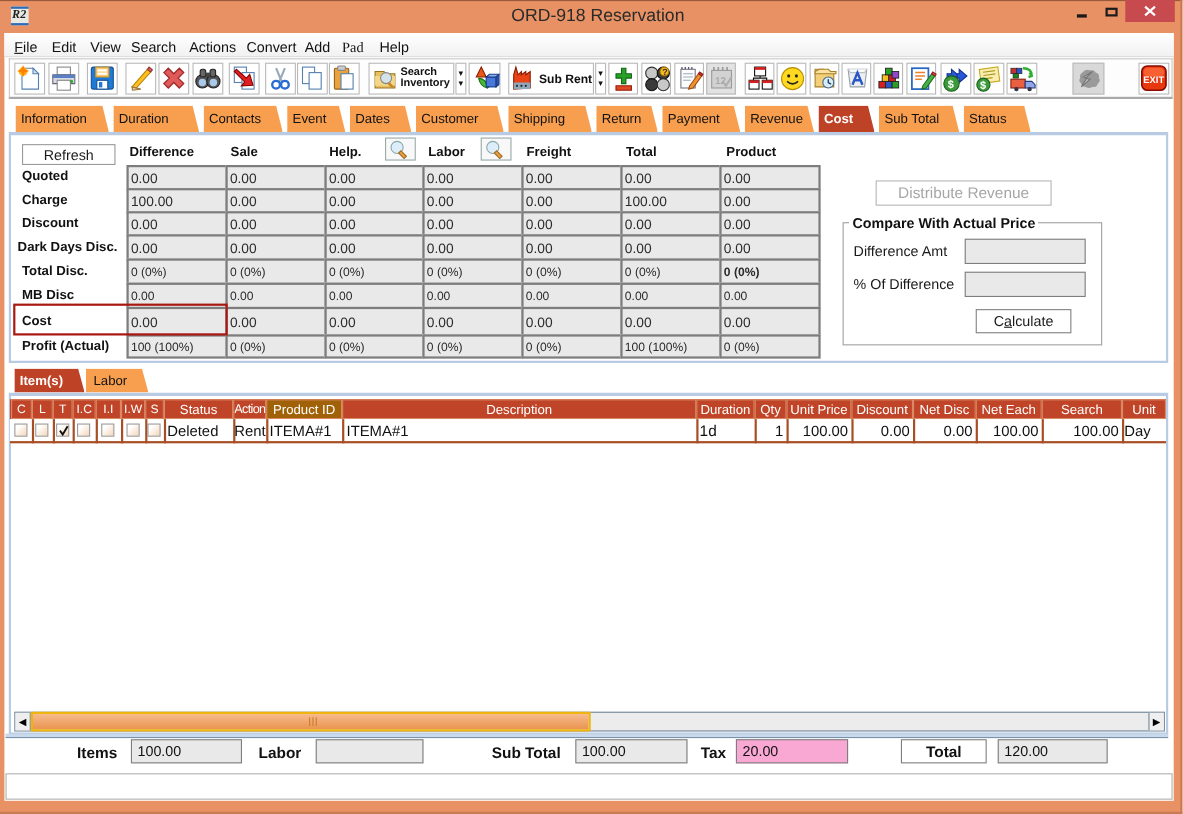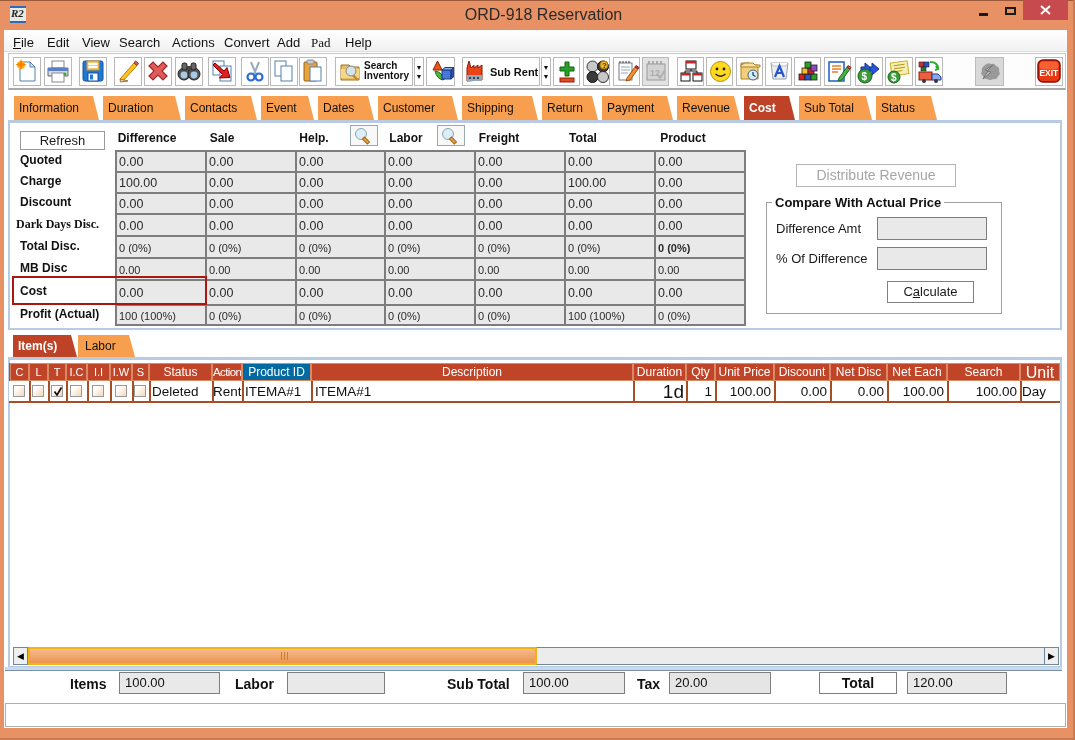--- a/index.html
+++ b/index.html
@@ -366,21 +366,21 @@
 <div class="cell" style="left:564px;top:171px;width:92px;height:23px;font-size:12.5px;font-weight:normal;line-height:21px;padding-left:2px;">100.00</div>
 <div class="cell" style="left:654px;top:171px;width:92px;height:23px;font-size:12.5px;font-weight:normal;line-height:21px;padding-left:2px;">0.00</div>
 <div class="lbl" style="left:20px;top:192px;height:21px;line-height:21px;">Discount</div>
 <div class="cell" style="left:115px;top:192px;width:92px;height:23px;font-size:12.5px;font-weight:normal;line-height:21px;padding-left:2px;">0.00</div>
 <div class="cell" style="left:205px;top:192px;width:92px;height:23px;font-size:12.5px;font-weight:normal;line-height:21px;padding-left:2px;">0.00</div>
 <div class="cell" style="left:295px;top:192px;width:91px;height:23px;font-size:12.5px;font-weight:normal;line-height:21px;padding-left:2px;">0.00</div>
 <div class="cell" style="left:384px;top:192px;width:92px;height:23px;font-size:12.5px;font-weight:normal;line-height:21px;padding-left:2px;">0.00</div>
 <div class="cell" style="left:474px;top:192px;width:92px;height:23px;font-size:12.5px;font-weight:normal;line-height:21px;padding-left:2px;">0.00</div>
 <div class="cell" style="left:564px;top:192px;width:92px;height:23px;font-size:12.5px;font-weight:normal;line-height:21px;padding-left:2px;">0.00</div>
 <div class="cell" style="left:654px;top:192px;width:92px;height:23px;font-size:12.5px;font-weight:normal;line-height:21px;padding-left:2px;">0.00</div>
-<div class="lbl" style="left:16px;top:213px;height:22px;line-height:22px;font-family:Liberation Serif, serif;">Dark Days Disc.</div>
+<div class="lbl" style="left:16px;top:213px;height:22px;line-height:22px;">Dark Days Disc.</div>
 <div class="cell" style="left:115px;top:213px;width:92px;height:24px;font-size:12.5px;font-weight:normal;line-height:22px;padding-left:2px;">0.00</div>
 <div class="cell" style="left:205px;top:213px;width:92px;height:24px;font-size:12.5px;font-weight:normal;line-height:22px;padding-left:2px;">0.00</div>
 <div class="cell" style="left:295px;top:213px;width:91px;height:24px;font-size:12.5px;font-weight:normal;line-height:22px;padding-left:2px;">0.00</div>
 <div class="cell" style="left:384px;top:213px;width:92px;height:24px;font-size:12.5px;font-weight:normal;line-height:22px;padding-left:2px;">0.00</div>
 <div class="cell" style="left:474px;top:213px;width:92px;height:24px;font-size:12.5px;font-weight:normal;line-height:22px;padding-left:2px;">0.00</div>
 <div class="cell" style="left:564px;top:213px;width:92px;height:24px;font-size:12.5px;font-weight:normal;line-height:22px;padding-left:2px;">0.00</div>
 <div class="cell" style="left:654px;top:213px;width:92px;height:24px;font-size:12.5px;font-weight:normal;line-height:22px;padding-left:2px;">0.00</div>
 <div class="lbl" style="left:20px;top:235px;height:22px;line-height:22px;">Total Disc.</div>
 <div class="cell" style="left:115px;top:235px;width:92px;height:24px;font-size:11px;font-weight:normal;line-height:22px;padding-left:2px;">0 (0%)</div>
 <div class="cell" style="left:205px;top:235px;width:92px;height:24px;font-size:11px;font-weight:normal;line-height:22px;padding-left:2px;">0 (0%)</div>
@@ -435,30 +435,30 @@
 <div class="a" style="left:9px;top:363px;width:1051px;height:18px;background:#C04428;"></div>
 <div class="hh" style="left:10px;top:363px;width:19px;height:18px;line-height:17px;font-size:11px;background:#C04428;border:1px solid #d98a64;">C</div>
 <div class="hh" style="left:29px;top:363px;width:19px;height:18px;line-height:17px;font-size:11px;background:#C04428;border:1px solid #d98a64;">L</div>
 <div class="hh" style="left:48px;top:363px;width:18px;height:18px;line-height:17px;font-size:11px;background:#C04428;border:1px solid #d98a64;">T</div>
 <div class="hh" style="left:66px;top:363px;width:21px;height:18px;line-height:17px;font-size:11px;background:#C04428;border:1px solid #d98a64;">I.C</div>
 <div class="hh" style="left:87px;top:363px;width:23px;height:18px;line-height:17px;font-size:11px;background:#C04428;border:1px solid #d98a64;">I.I</div>
 <div class="hh" style="left:110px;top:363px;width:22px;height:18px;line-height:17px;font-size:11px;background:#C04428;border:1px solid #d98a64;">I.W</div>
 <div class="hh" style="left:132px;top:363px;width:17px;height:18px;line-height:17px;font-size:11px;background:#C04428;border:1px solid #d98a64;">S</div>
 <div class="hh" style="left:149px;top:363px;width:63px;height:18px;line-height:17px;font-size:12px;background:#C04428;border:1px solid #d98a64;">Status</div>
 <div class="hh" style="left:212px;top:363px;width:30px;height:18px;line-height:17px;font-size:12px;letter-spacing:-0.6px;font-size:11.5px !important;background:#C04428;border:1px solid #d98a64;">Action</div>
-<div class="hh" style="left:242px;top:363px;width:69px;height:18px;line-height:17px;font-size:12px;background:#0369a1;border:1px solid #d98a64;">Product ID</div>
+<div class="hh" style="left:242px;top:363px;width:69px;height:18px;line-height:17px;font-size:12px;background:#a16207;border:1px solid #d98a64;">Product ID</div>
 <div class="hh" style="left:311px;top:363px;width:322px;height:18px;line-height:17px;font-size:12px;background:#C04428;border:1px solid #d98a64;">Description</div>
 <div class="hh" style="left:633px;top:363px;width:53px;height:18px;line-height:17px;font-size:12px;background:#C04428;border:1px solid #d98a64;">Duration</div>
 <div class="hh" style="left:686px;top:363px;width:29px;height:18px;line-height:17px;font-size:12px;background:#C04428;border:1px solid #d98a64;">Qty</div>
 <div class="hh" style="left:715px;top:363px;width:59px;height:18px;line-height:17px;font-size:12px;background:#C04428;border:1px solid #d98a64;">Unit Price</div>
 <div class="hh" style="left:774px;top:363px;width:56px;height:18px;line-height:17px;font-size:12px;background:#C04428;border:1px solid #d98a64;">Discount</div>
 <div class="hh" style="left:830px;top:363px;width:57px;height:18px;line-height:17px;font-size:12px;background:#C04428;border:1px solid #d98a64;">Net Disc</div>
 <div class="hh" style="left:887px;top:363px;width:60px;height:18px;line-height:17px;font-size:12px;background:#C04428;border:1px solid #d98a64;">Net Each</div>
 <div class="hh" style="left:947px;top:363px;width:73px;height:18px;line-height:17px;font-size:12px;background:#C04428;border:1px solid #d98a64;">Search</div>
-<div class="hh" style="left:1020px;top:363px;width:40px;height:18px;line-height:17px;font-size:16px;background:#C04428;border:1px solid #d98a64;">Unit</div>
+<div class="hh" style="left:1020px;top:363px;width:40px;height:18px;line-height:17px;font-size:12px;background:#C04428;border:1px solid #d98a64;">Unit</div>
 <div class="a" style="left:9px;top:381px;width:1051px;height:22px;background:#fff;border-bottom:2px solid #a84e24;"></div>
 <div class="a" style="left:29px;top:381px;width:2px;height:22px;background:#a84e24;"></div>
 <div class="a" style="left:48px;top:381px;width:2px;height:22px;background:#a84e24;"></div>
 <div class="a" style="left:66px;top:381px;width:2px;height:22px;background:#a84e24;"></div>
 <div class="a" style="left:87px;top:381px;width:2px;height:22px;background:#a84e24;"></div>
 <div class="a" style="left:110px;top:381px;width:2px;height:22px;background:#a84e24;"></div>
 <div class="a" style="left:132px;top:381px;width:2px;height:22px;background:#a84e24;"></div>
 <div class="a" style="left:149px;top:381px;width:2px;height:22px;background:#a84e24;"></div>
 <div class="a" style="left:212px;top:381px;width:2px;height:22px;background:#a84e24;"></div>
 <div class="a" style="left:242px;top:381px;width:2px;height:22px;background:#a84e24;"></div>
@@ -479,21 +479,21 @@
     </svg>
   </div>
 <div class="a" style="left:70px;top:385px;width:12px;height:12px;border:1px solid #999;background:linear-gradient(135deg,#ffffff 25%,#f7d6b6);"></div>
 <div class="a" style="left:92px;top:385px;width:12px;height:12px;border:1px solid #999;background:linear-gradient(135deg,#ffffff 25%,#f7d6b6);"></div>
 <div class="a" style="left:115px;top:385px;width:12px;height:12px;border:1px solid #999;background:linear-gradient(135deg,#ffffff 25%,#f7d6b6);"></div>
 <div class="a" style="left:134px;top:385px;width:12px;height:12px;border:1px solid #999;background:linear-gradient(135deg,#ffffff 25%,#f7d6b6);"></div>
 <div class="a" style="left:152px;top:381px;width:60px;height:22px;line-height:21px;font-size:13.5px;color:#111;text-align:left;font-weight:normal;overflow:hidden;">Deleted</div>
 <div class="a" style="left:213px;top:381px;width:29px;height:22px;line-height:21px;font-size:13.5px;color:#111;text-align:left;font-weight:normal;overflow:hidden;">Rent</div>
 <div class="a" style="left:245px;top:381px;width:65px;height:22px;line-height:21px;font-size:13.5px;color:#111;text-align:left;font-weight:normal;overflow:hidden;">ITEMA#1</div>
 <div class="a" style="left:315px;top:381px;width:100px;height:22px;line-height:21px;font-size:13.5px;color:#111;text-align:left;font-weight:normal;overflow:hidden;">ITEMA#1</div>
-<div class="a" style="left:636px;top:381px;width:48px;height:22px;line-height:21px;font-size:19px;color:#111;text-align:right;font-weight:normal;overflow:hidden;">1d</div>
+<div class="a" style="left:636px;top:381px;width:48px;height:22px;line-height:21px;font-size:14px;color:#111;text-align:left;font-weight:normal;overflow:hidden;">1d</div>
 <div class="a" style="left:686px;top:381px;width:26px;height:22px;line-height:21px;font-size:13.5px;color:#111;text-align:right;font-weight:normal;overflow:hidden;">1</div>
 <div class="a" style="left:715px;top:381px;width:56px;height:22px;line-height:21px;font-size:13.5px;color:#111;text-align:right;font-weight:normal;overflow:hidden;">100.00</div>
 <div class="a" style="left:774px;top:381px;width:53px;height:22px;line-height:21px;font-size:13.5px;color:#111;text-align:right;font-weight:normal;overflow:hidden;">0.00</div>
 <div class="a" style="left:830px;top:381px;width:54px;height:22px;line-height:21px;font-size:13.5px;color:#111;text-align:right;font-weight:normal;overflow:hidden;">0.00</div>
 <div class="a" style="left:887px;top:381px;width:57px;height:22px;line-height:21px;font-size:13.5px;color:#111;text-align:right;font-weight:normal;overflow:hidden;">100.00</div>
 <div class="a" style="left:947px;top:381px;width:70px;height:22px;line-height:21px;font-size:13.5px;color:#111;text-align:right;font-weight:normal;overflow:hidden;">100.00</div>
 <div class="a" style="left:1022px;top:381px;width:36px;height:22px;line-height:21px;font-size:13.5px;color:#111;text-align:left;font-weight:normal;overflow:hidden;">Day</div>
 <div class="a" style="left:13px;top:647px;width:1046px;height:18px;background:#ECECEC;border:1px solid #72879a;"></div>
 <div class="a" style="left:14px;top:648px;width:14px;height:16px;background:#EFEFEF;border-right:1px solid #72879a;font-size:9px;text-align:center;line-height:16px;color:#000;">◀</div>
 <div class="a" style="left:1044px;top:648px;width:14px;height:16px;background:#EFEFEF;border-left:1px solid #72879a;font-size:9px;text-align:center;line-height:16px;color:#000;">▶</div>
@@ -502,15 +502,15 @@
 <div class="a" style="left:254px;top:3px;width:1px;height:8px;background:#cd7d2e;"></div>
 <div class="a" style="left:257px;top:3px;width:1px;height:8px;background:#cd7d2e;"></div>
 </div>
 <div class="a" style="left:70px;top:676px;font-size:14px;font-weight:bold;color:#111;">Items</div>
 <div class="a" style="left:119px;top:672px;width:101px;height:22px;background:#e9e9e9;border:1px solid #7e7e7e;font-size:13px;color:#111;line-height:20px;padding-left:5px;">100.00</div>
 <div class="a" style="left:235px;top:676px;font-size:14px;font-weight:bold;color:#111;">Labor</div>
 <div class="a" style="left:287px;top:672px;width:98px;height:22px;background:#e9e9e9;border:1px solid #7e7e7e;font-size:13px;color:#111;line-height:20px;padding-left:5px;"></div>
 <div class="a" style="left:447px;top:676px;font-size:14px;font-weight:bold;color:#111;">Sub Total</div>
 <div class="a" style="left:523px;top:672px;width:102px;height:22px;background:#e9e9e9;border:1px solid #7e7e7e;font-size:13px;color:#111;line-height:20px;padding-left:5px;">100.00</div>
 <div class="a" style="left:637px;top:676px;font-size:14px;font-weight:bold;color:#111;">Tax</div>
-<div class="a" style="left:669px;top:672px;width:102px;height:22px;background:#e5e5e5;border:1px solid #7e7e7e;font-size:13px;color:#111;line-height:20px;padding-left:5px;">20.00</div>
+<div class="a" style="left:669px;top:672px;width:102px;height:22px;background:#f9a8d4;border:1px solid #7e7e7e;font-size:13px;color:#111;line-height:20px;padding-left:5px;">20.00</div>
 <div class="a" style="left:819px;top:672px;width:78px;height:22px;background:#fff;border:1px solid #7e7e7e;font-size:14px;font-weight:bold;color:#111;text-align:center;line-height:20px;">Total</div>
 <div class="a" style="left:907px;top:672px;width:100px;height:22px;background:#e9e9e9;border:1px solid #7e7e7e;font-size:13px;color:#111;line-height:20px;padding-left:5px;">120.00</div>
 <div class="a" style="left:5px;top:703px;width:1061px;height:24px;background:#fff;border:1px solid #b0b0b0;"></div>
 </body></html>

